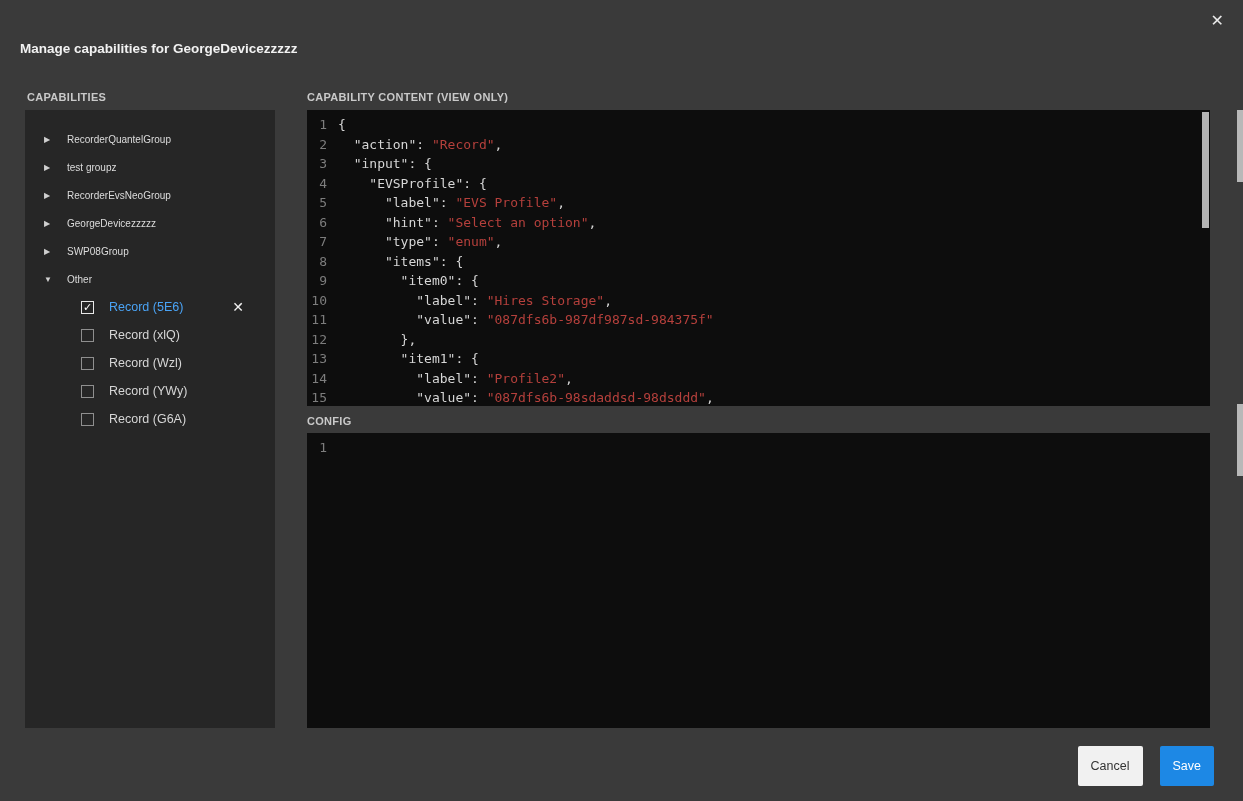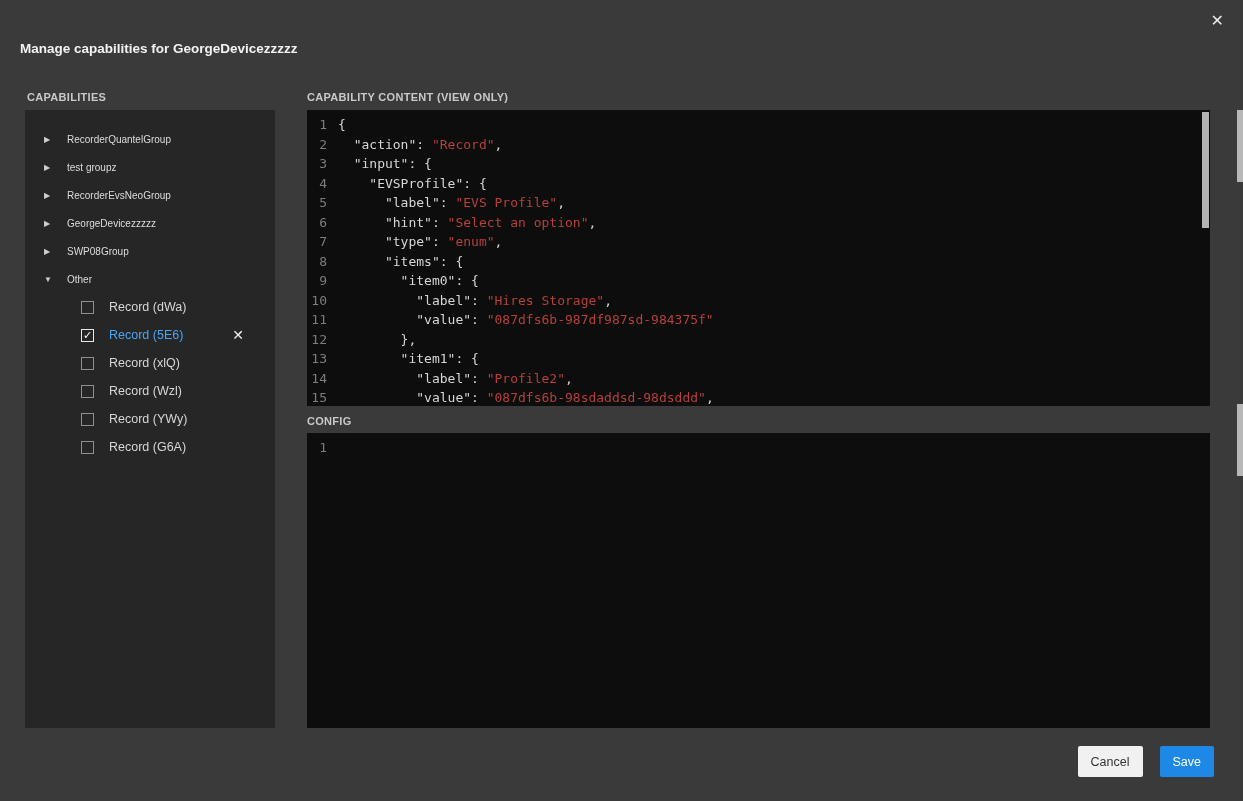--- a/index.html
+++ b/index.html
@@ -46,21 +46,21 @@
   .tk-s { color:#b5403c; }
   .ed-scrollbar-thumb { position:absolute; top:2px; right:1px; width:7px; height:116px; background:#b3b3b3; }
 
   
   .page-sb { position:absolute; width:6px; background:#b8b8b8; }
   .page-sb.one { left:1237px; top:110px; height:72px; }
   .page-sb.two { left:1237px; top:404px; height:72px; }
 
   
   .footer { position:absolute; top:746px; right:29px; display:flex; gap:17px; }
-  .btn { height:31px; border:none; border-radius:2px; font-size:12.5px; padding:0 13px;
+  .btn { height:40px; border:none; border-radius:2px; font-size:12.5px; padding:0 13px;
     cursor:pointer; font-family:"Liberation Sans",sans-serif; }
   .btn-cancel { background:#f1f1f1; color:#333333; }
   .btn-save   { background:#1d88e5; color:#ffffff; }
 </style>
 </head>
 <body>
 
 <div class="modal">
 
   <button class="close-btn">✕</button>
@@ -87,24 +87,20 @@
         <span class="tree-group-label">GeorgeDevicezzzzz</span>
       </div>
       <div class="tree-group">
         <span class="tree-arrow">▶</span>
         <span class="tree-group-label">SWP08Group</span>
       </div>
       <div class="tree-group">
         <span class="tree-arrow">▼</span>
         <span class="tree-group-label">Other</span>
       </div>
-      <div class="tree-item">
-        <span class="cbx"></span>
-        <span class="tree-item-label">Record (dWa)</span>
-      </div>
       <div class="tree-item selected">
         <span class="cbx checked">
           <span class="mark">✓</span>
         </span>
         <span class="tree-item-label">Record (5E6)</span>
         <span class="remove-x">✕</span>
       </div>
       <div class="tree-item">
         <span class="cbx"></span>
         <span class="tree-item-label">Record (xlQ)</span>

